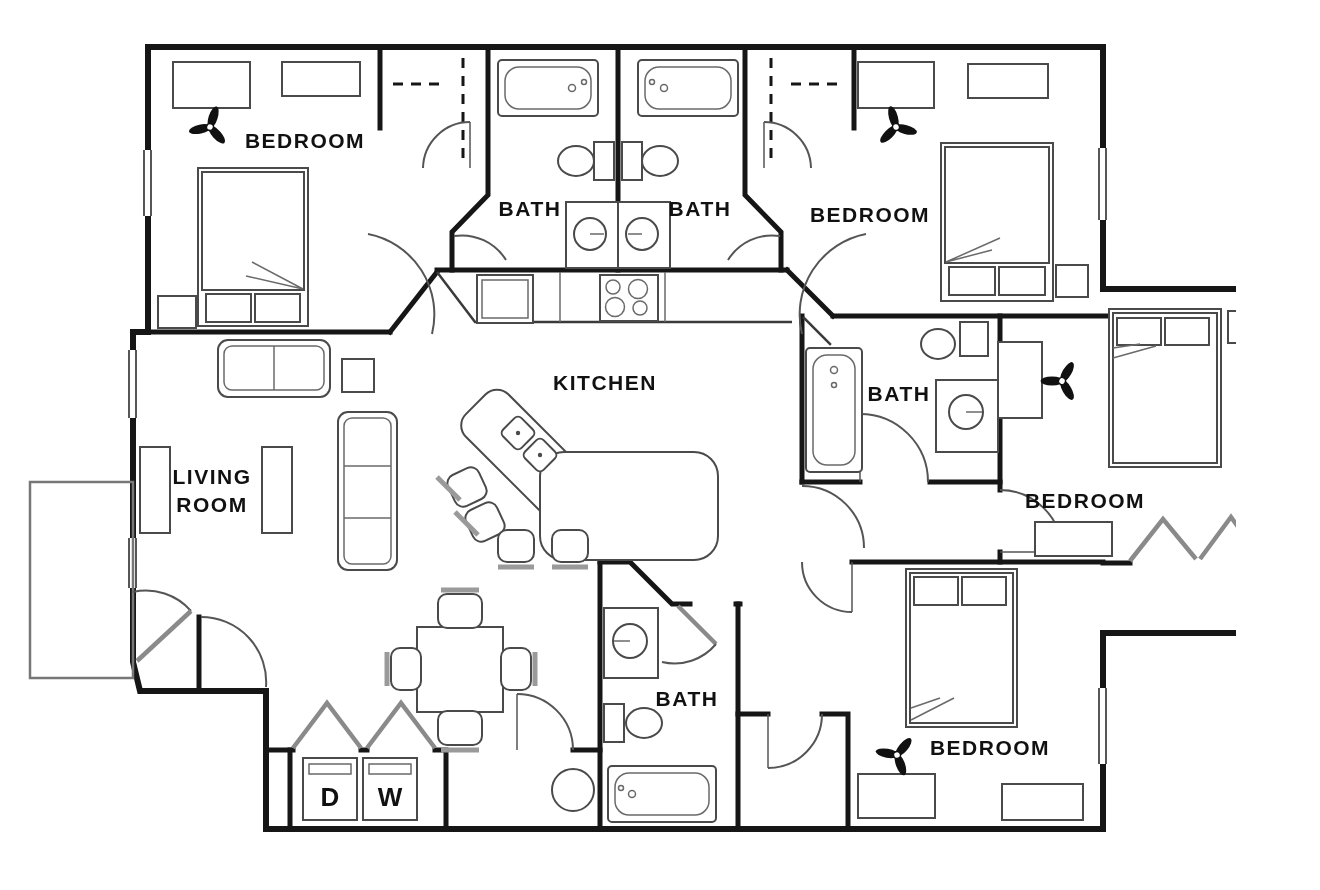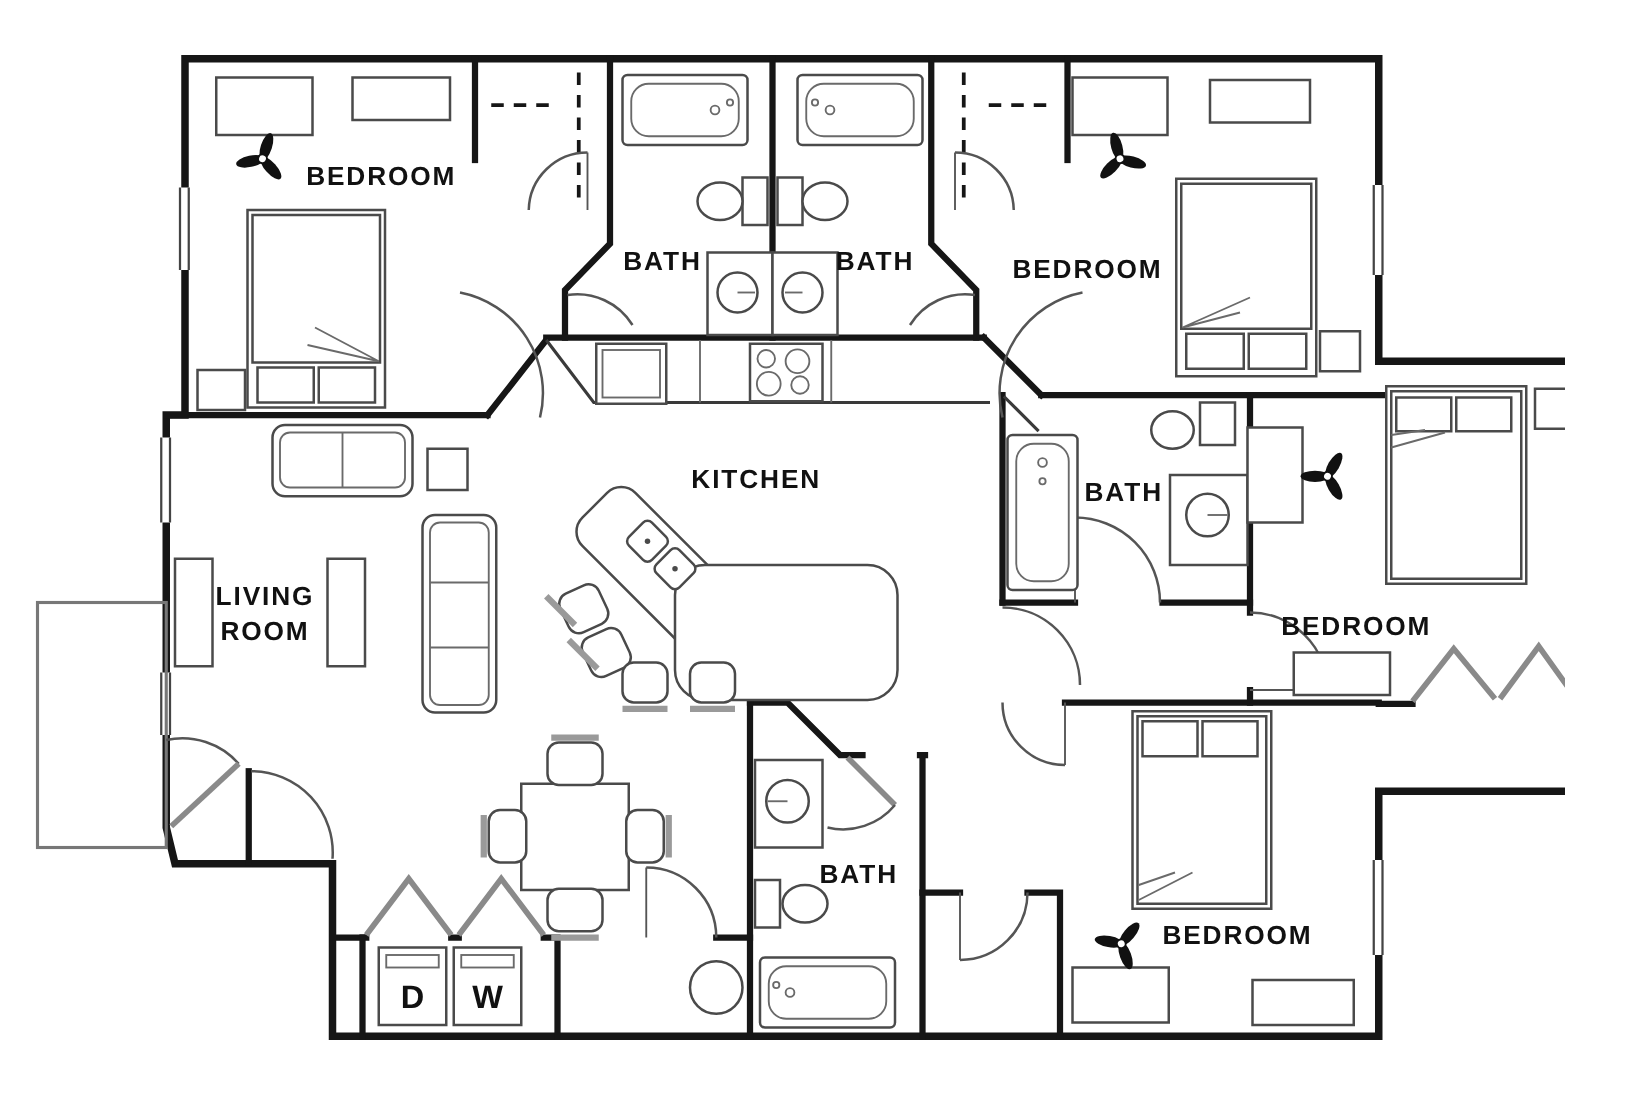--- a/index.html
+++ b/index.html
@@ -1,17 +1,17 @@
 <!DOCTYPE html>
 <html><head>
 <meta charset="utf-8">
 <style>
   html,body{margin:0;padding:0;background:#ffffff;}
   .stage{position:relative;width:1236px;height:890px;background:#ffffff;overflow:hidden;
-         font-family:"Liberation Sans", sans-serif;padding-left:16px;}
+         font-family:"Liberation Sans", sans-serif;}
   svg{position:absolute;left:0;top:0;}
   .wall{stroke:#161616;fill:none;stroke-linecap:square;}
   .wall-ext{stroke-width:6;}
   .wall-int{stroke-width:5;}
   .wall-thin{stroke:#3a3a3a;stroke-width:2.5;fill:none;}
   .furn{stroke:#4a4a4a;stroke-width:2;fill:#ffffff;}
   .furn-thin{stroke:#6a6a6a;stroke-width:1.5;fill:none;}
   .door{stroke:#555555;stroke-width:2;fill:none;}
   .leaf{stroke:#8a8a8a;stroke-width:4.5;fill:none;}
   .leaf2{stroke:#555555;stroke-width:1.5;fill:none;}

